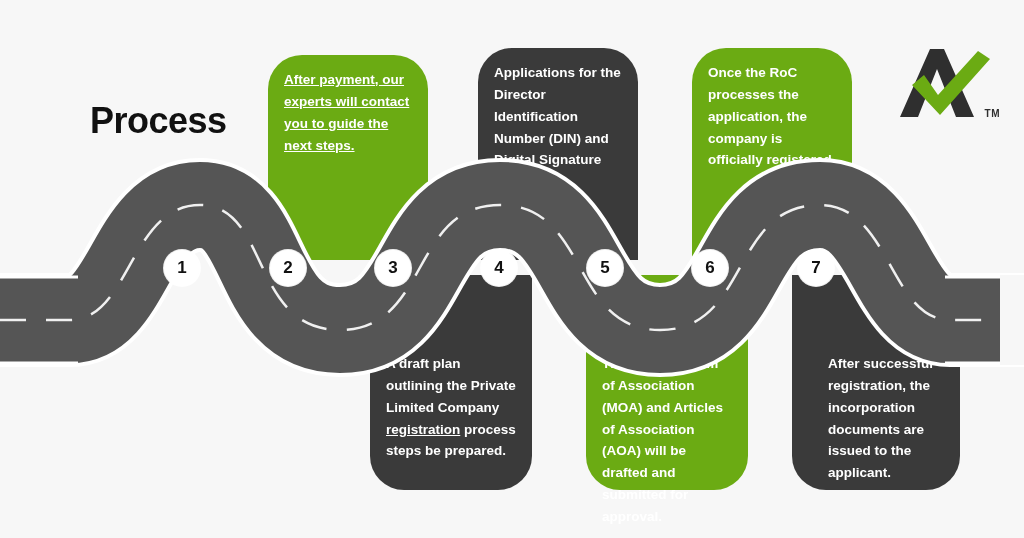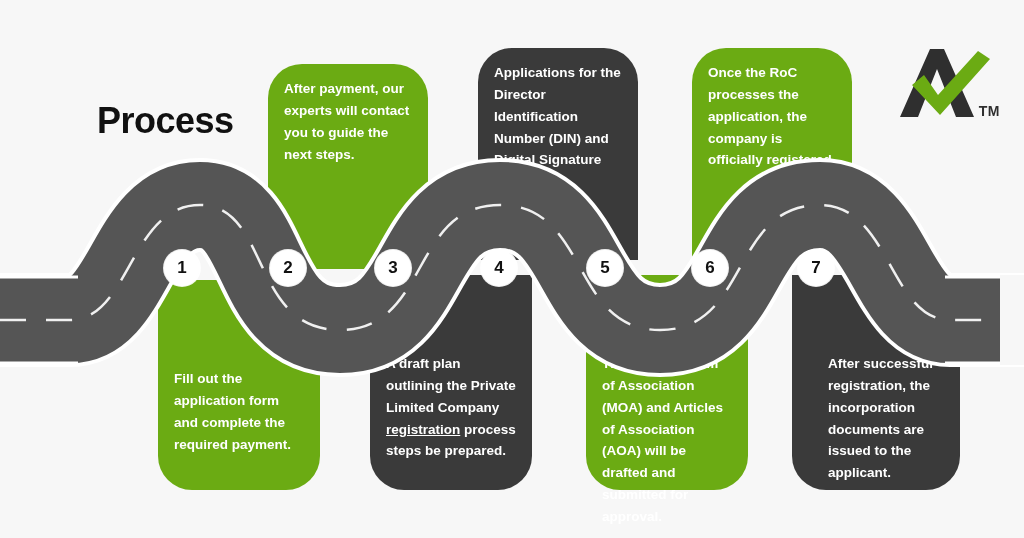--- a/index.html
+++ b/index.html
@@ -13,41 +13,41 @@
   #stage {
     position: relative;
     width: 1024px;
     height: 538px;
     background: #f7f7f7;
   }
 
   
   #page-title {
     position: absolute;
-    left: 97px;
+    left: 90px;
     top: 100px;
     font-size: 36px;
     font-weight: bold;
     color: #111111;
     letter-spacing: -0.5px;
   }
 
   
   #brand-logo {
     position: absolute;
     left: 890px;
     top: 45px;
     width: 112px;
     height: 80px;
   }
   #brand-logo .tm {
     position: absolute;
     right: 2px;
     bottom: 6px;
-    font-size: 14px;
+    font-size: 10px;
     font-weight: bold;
     color: #2f2f2f;
     letter-spacing: 0.5px;
   }
 
   
   .step-box {
     position: absolute;
     padding: 14px 16px 10px 16px;
     color: #ffffff;
@@ -64,21 +64,21 @@
   .step-box.bottom {
     border-bottom-left-radius: 34px;
     border-bottom-right-radius: 34px;
     display: flex;
     align-items: flex-start;
   }
   .step-box .txt { display: block; }
   .step-box .txt u { }
 
   
-  #step-box-2 { left: 268px; top: 64px;  width: 160px; height: 205px; }
+  #step-box-2 { left: 268px; top: 55px;  width: 160px; height: 205px; text-decoration: underline; }
   #step-box-4 { left: 478px; top: 48px;  width: 160px; height: 212px; }
   #step-box-6 { left: 692px; top: 48px;  width: 160px; height: 212px; }
 
   
   #step-box-1 { left: 158px; top: 280px; width: 162px; height: 210px; padding-top: 88px; }
   #step-box-3 { left: 370px; top: 275px; width: 162px; height: 215px; padding-top: 78px; }
   #step-box-5 { left: 586px; top: 275px; width: 162px; height: 215px; padding-top: 78px; }
   #step-box-7 { left: 792px; top: 275px; width: 168px; height: 215px; padding-top: 78px; padding-left: 36px; }
 
   
@@ -116,23 +116,20 @@
   <div class="step-box green top" id="step-box-2">
     <span class="txt">After payment, our experts will contact you to guide the next steps.</span>
   </div>
   <div class="step-box dark top" id="step-box-4">
     <span class="txt">Applications for the Director Identification Number (DIN) and Digital Signature Certificate</span>
   </div>
   <div class="step-box green top" id="step-box-6">
     <span class="txt">Once the RoC processes the application, the company is officially registered</span>
   </div>
 
-  <div class="step-box green bottom" id="step-box-1">
-    <span class="txt">Fill out the application form and complete the required payment.</span>
-  </div>
   <div class="step-box dark bottom" id="step-box-3">
     <span class="txt"><span>A draft plan outlining the Private Limited Company </span><u>registration</u><span> process steps be prepared.</span></span>
   </div>
   <div class="step-box green bottom" id="step-box-5">
     <span class="txt">The Memorandum of Association (MOA) and Articles of Association (AOA) will be drafted and submitted for approval.</span>
   </div>
   <div class="step-box dark bottom" id="step-box-7">
     <span class="txt">After successful registration, the incorporation documents are issued to the applicant.</span>
   </div>
 

